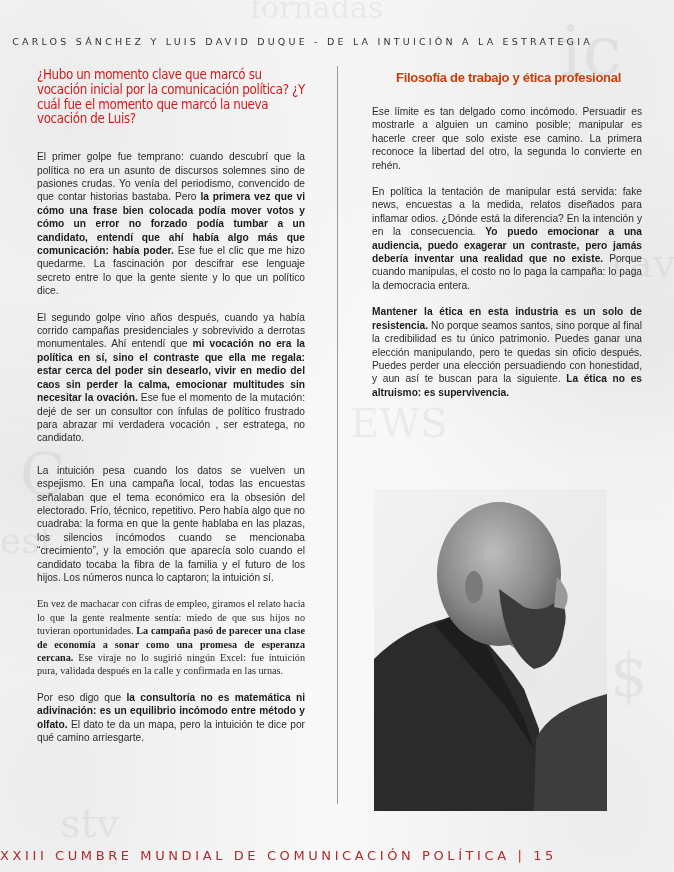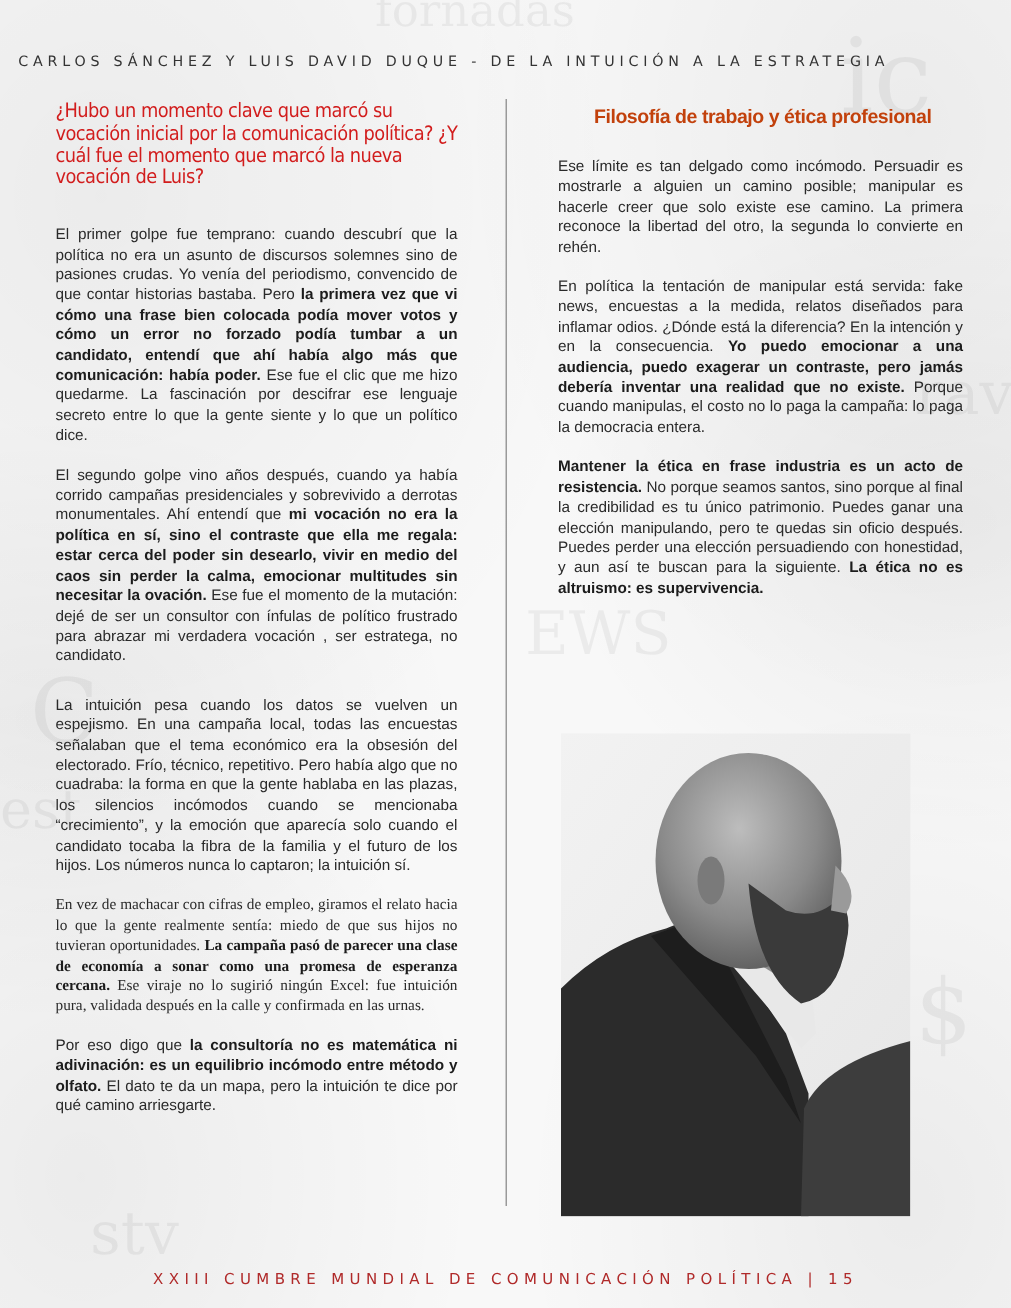--- a/index.html
+++ b/index.html
@@ -52,21 +52,21 @@
       font-size: 10.2px; line-height: 13.4px; text-align: justify;
       color: #2a2a2a;
     }
     .para b { font-weight: bold; color: #1c1c1c; }
     .photo {
       position: absolute; left: 374px; top: 489px; width: 233px; height: 322px;
       background: #efefef; overflow: hidden; z-index: 2;
     }
     .page-footer {
       position: absolute; top: 848px; left: 0; width: 674px;
-      text-align: center; font-size: 10px; letter-spacing: 3.6px;
+      font-size: 13px; letter-spacing: 3.6px;
       color: #b02a2a; z-index: 2; font-family: "DejaVu Sans", sans-serif;
     }
   </style>
 </head>
 <body>
 
 <div class="bg-texture">
   <span class="bg-word" style="left:250px;top:-10px;font-size:30px;">fornadas</span>
   <span class="bg-word" style="left:560px;top:10px;font-size:70px;">ic</span>
   <span class="bg-word" style="left:610px;top:240px;font-size:40px;">rave</span>
@@ -102,21 +102,21 @@
 
 <div class="col col-right">
   <div class="section-title">Filosofía de trabajo y ética profesional</div>
   <p class="para" style="margin-top:19px;">
     <span>Ese límite es tan delgado como incómodo. Persuadir es mostrarle a alguien un camino posible; manipular es hacerle creer que solo existe ese camino. La primera reconoce la libertad del otro, la segunda lo convierte en rehén.</span>
   </p>
   <p class="para" style="margin-top:13px;">
     <span>En política la tentación de manipular está servida: fake news, encuestas a la medida, relatos diseñados para inflamar odios. ¿Dónde está la diferencia? En la intención y en la consecuencia. </span><b>Yo puedo emocionar a una audiencia, puedo exagerar un contraste, pero jamás debería inventar una realidad que no existe.</b><span> Porque cuando manipulas, el costo no lo paga la campaña: lo paga la democracia entera.</span>
   </p>
   <p class="para" style="margin-top:13px;">
-    <b>Mantener la ética en frase industria es un acto de resistencia.</b><span> No porque seamos santos, sino porque al final la credibilidad es tu único patrimonio. Puedes ganar una elección manipulando, pero te quedas sin oficio después. Puedes perder una elección persuadiendo con honestidad, y aun así te buscan para la siguiente. </span><b>La ética no es altruismo: es supervivencia.</b>
+    <b>Mantener la ética en esta industria es un solo de resistencia.</b><span> No porque seamos santos, sino porque al final la credibilidad es tu único patrimonio. Puedes ganar una elección manipulando, pero te quedas sin oficio después. Puedes perder una elección persuadiendo con honestidad, y aun así te buscan para la siguiente. </span><b>La ética no es altruismo: es supervivencia.</b>
   </p>
 </div>
 
 <div class="photo" title="Black and white portrait of a bald bearded man in a dark suit jacket and white shirt, smiling, in profile">
   <svg width="233" height="322" viewBox="0 0 233 322">
     <defs>
       <linearGradient id="bgGrad" x1="0" y1="0" x2="1" y2="1">
         <stop offset="0" stop-color="#f2f2f2"></stop>
         <stop offset="1" stop-color="#e6e6e6"></stop>
       </linearGradient>

